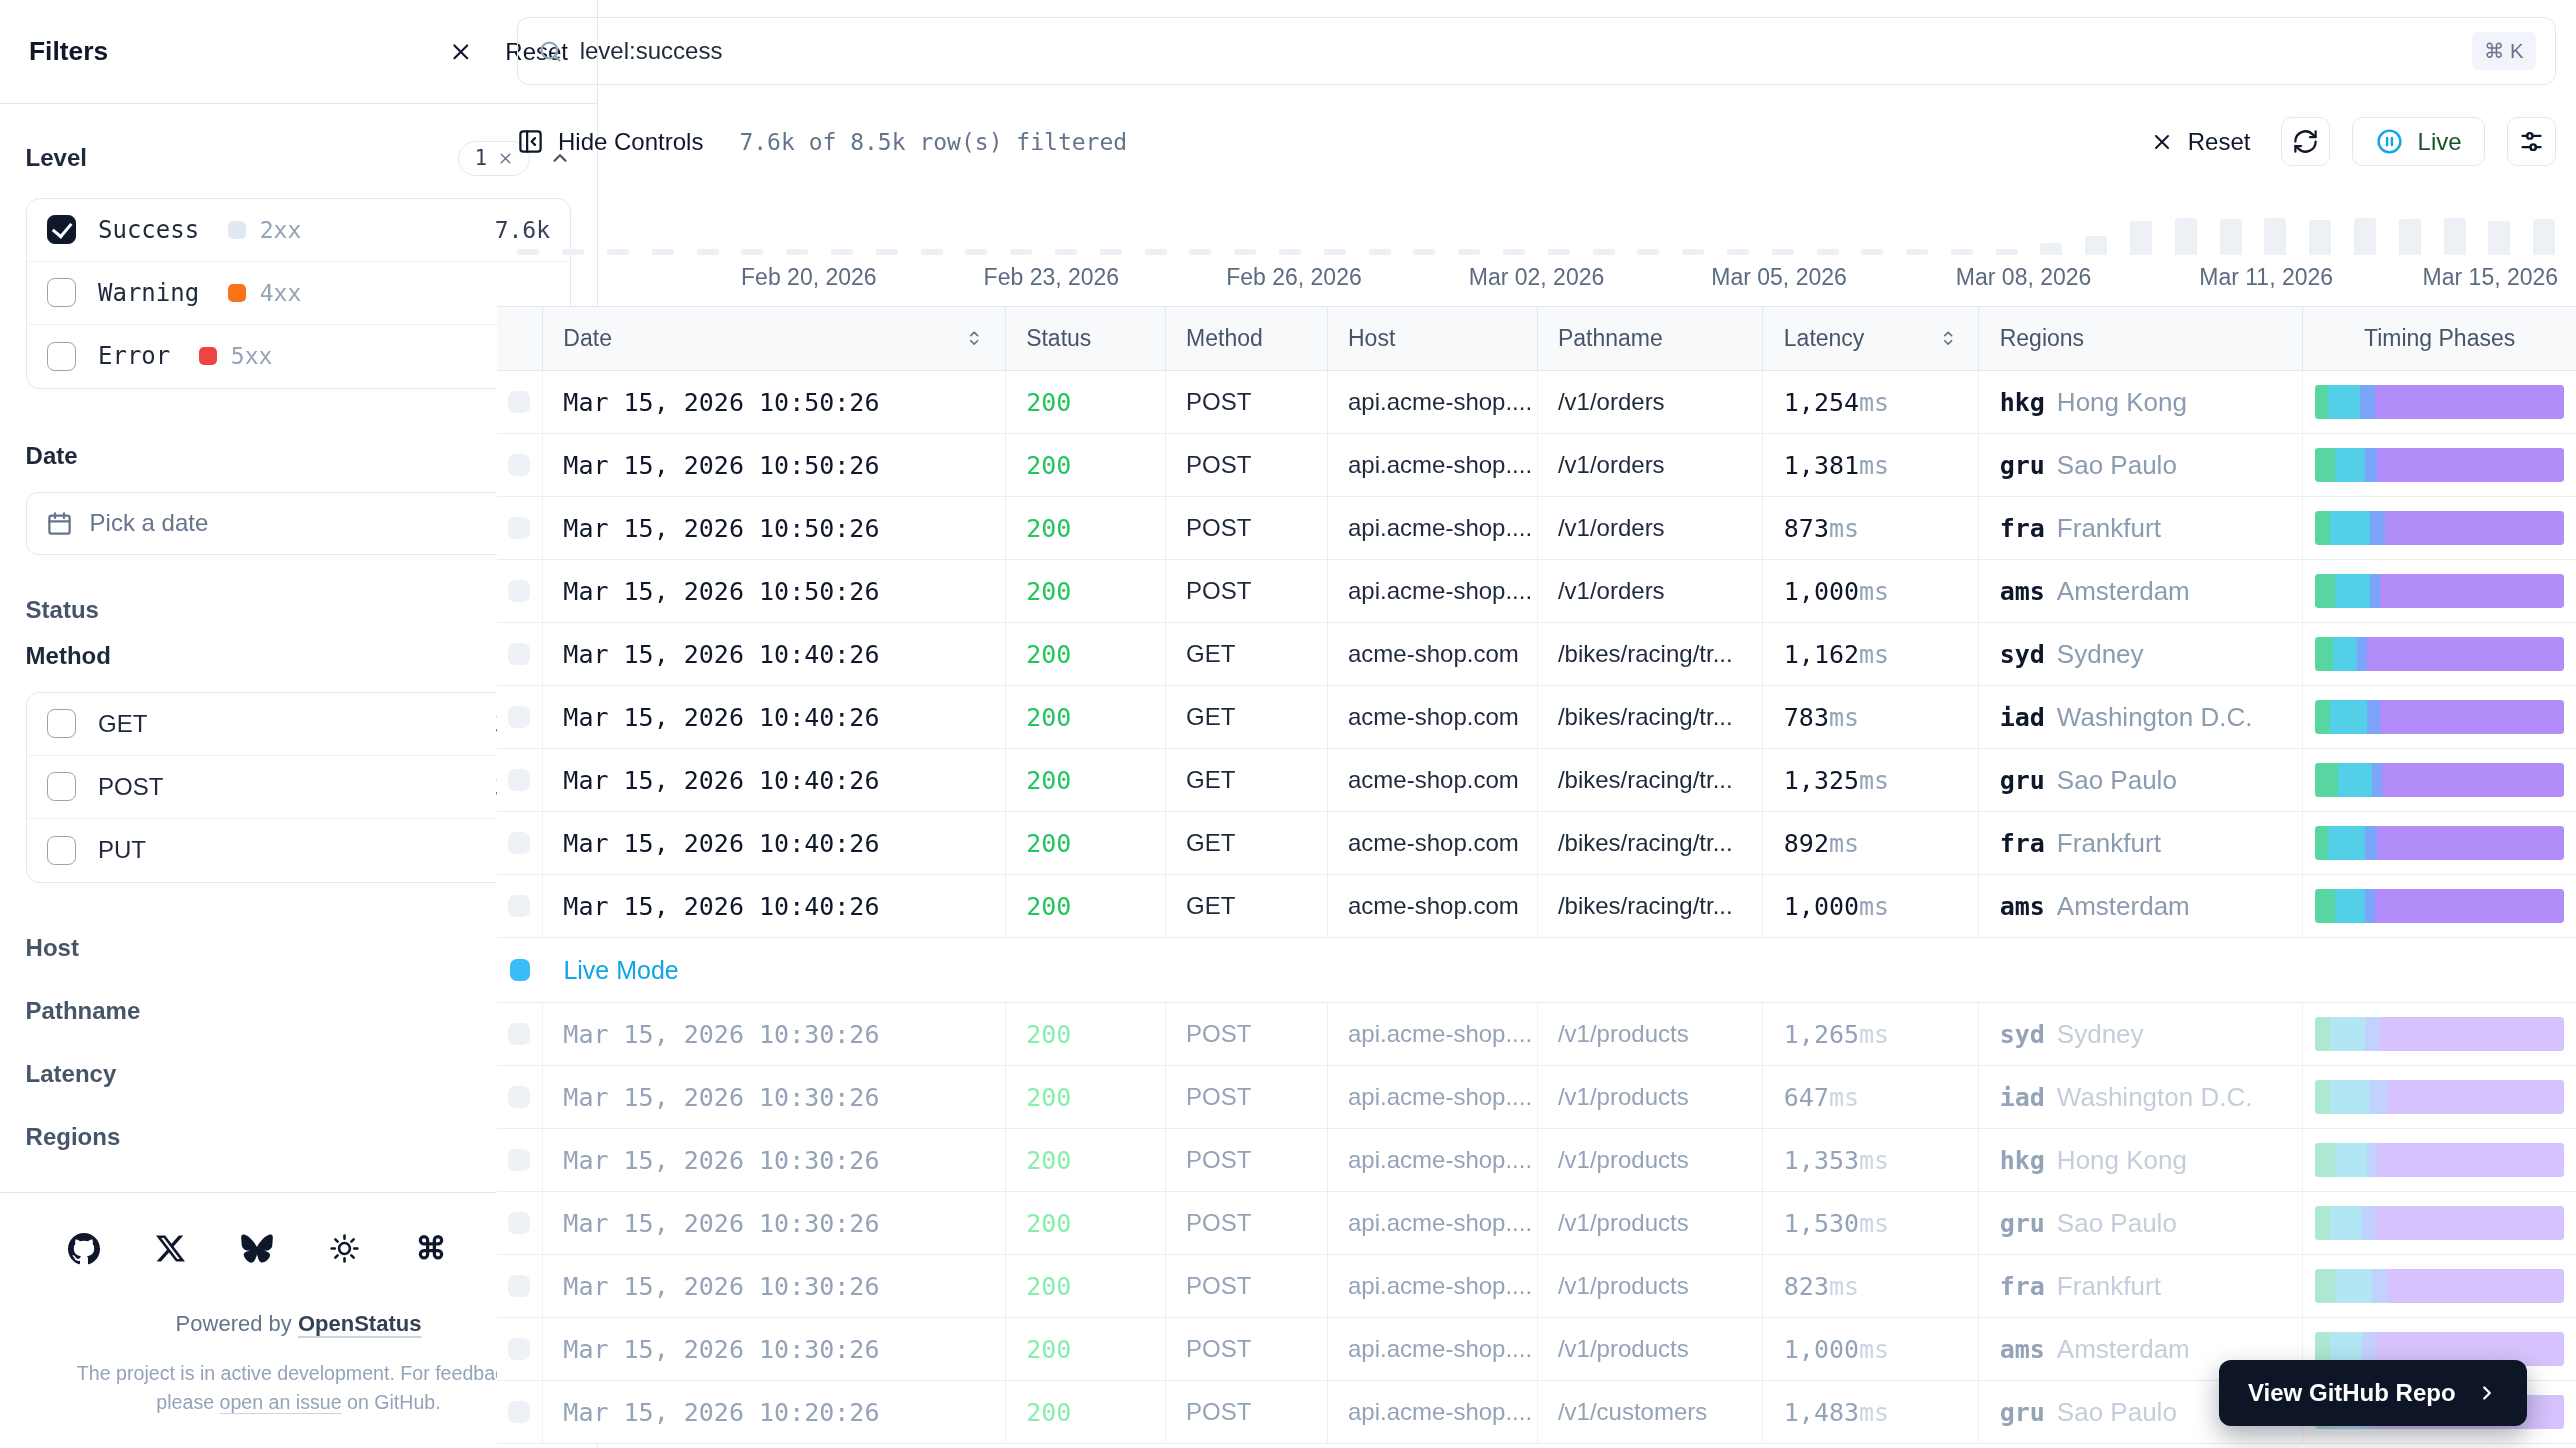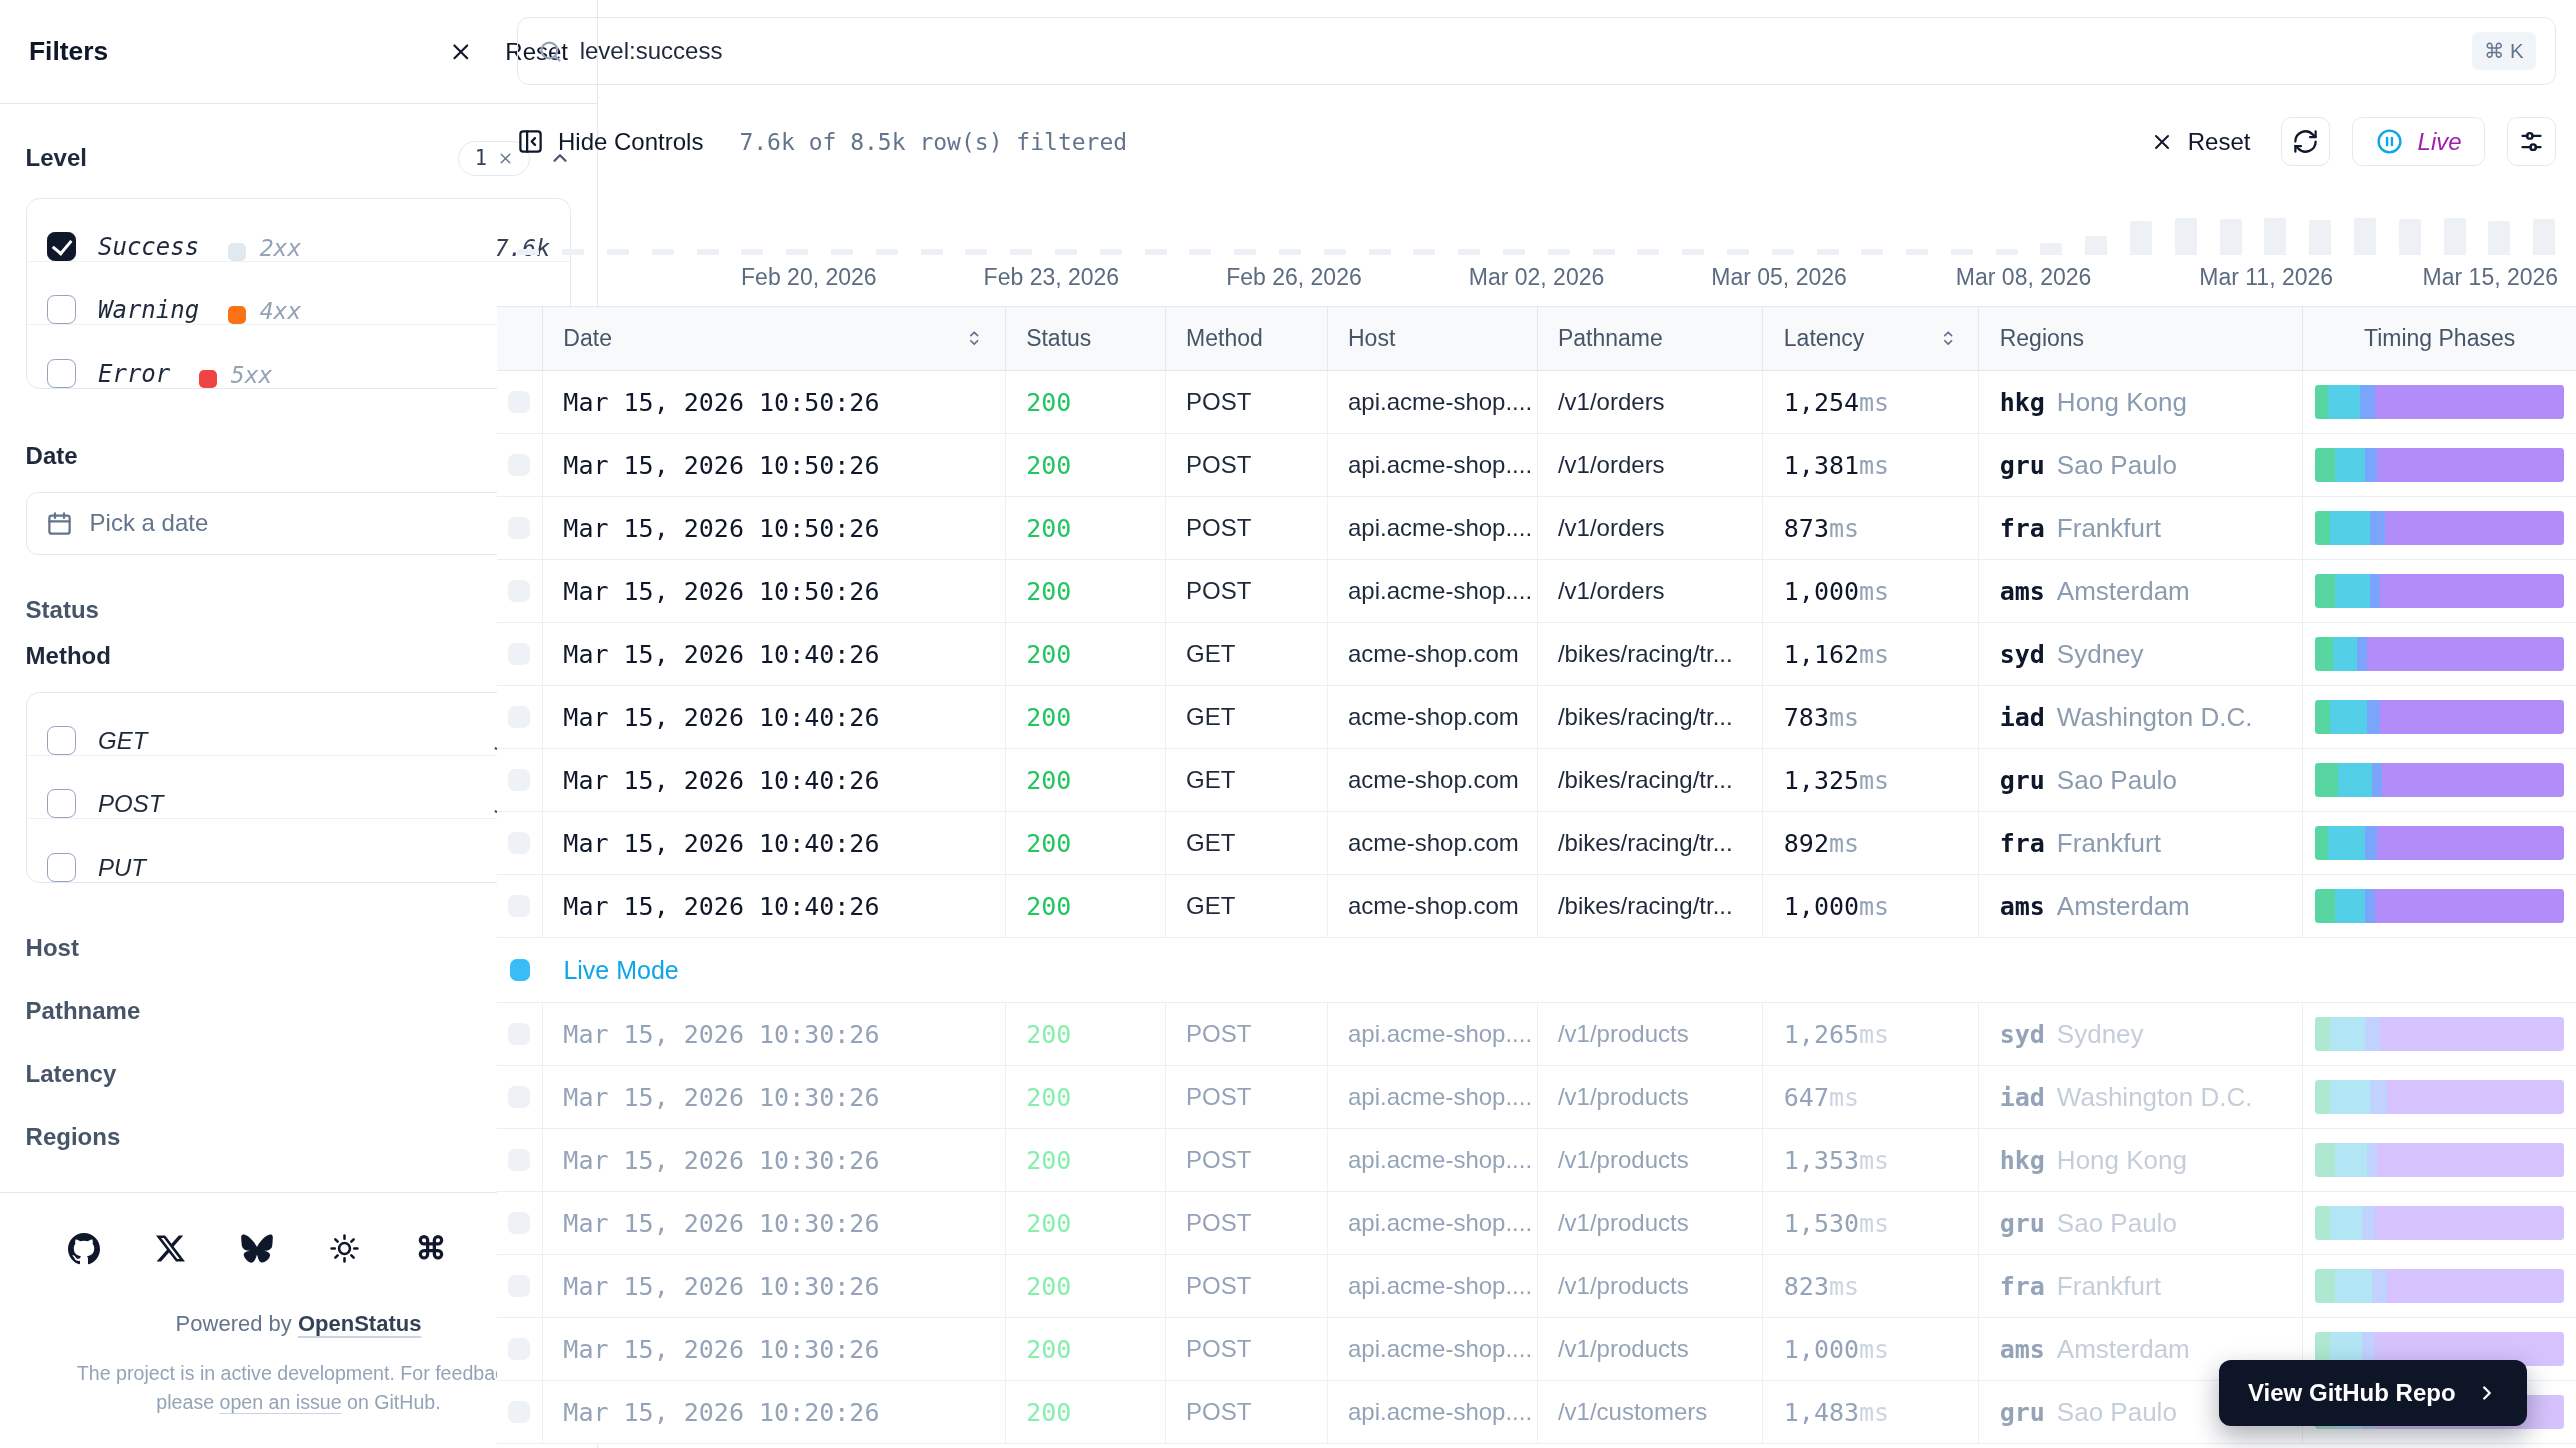--- a/index.html
+++ b/index.html
@@ -16,21 +16,21 @@
   .sb-reset { font-size:24px; font-weight:500; color:#0f172a; cursor:pointer; }
   .icon-btn { display:flex; align-items:center; justify-content:center; cursor:pointer; }
   .sb-body { padding:0 25.6px; }
   .sec-head { display:flex; align-items:center; justify-content:space-between; }
   .sec-label { font-size:24px; font-weight:600; color:#1e293b; }
   .sec-label.muted2 { color:#475569; }
   .sec-right { display:flex; align-items:center; gap:19px; }
   .badge-pill { display:flex; align-items:center; gap:10.2px; border:0.9px solid #e2e8f0; border-radius:851px; padding:4.3px 15.3px; }
   .badge-pill .n { font-size:20.4px; color:#334155; font-family:"DejaVu Sans Mono",monospace; }
   .filter-box { margin-top:22px; border:0.9px solid #e2e8f0; border-radius:13.6px; overflow:hidden; }
-  .f-row { display:flex; align-items:flex-end; height:63px; padding:0 20.4px; border-bottom:0.9px solid #eef2f6; cursor:pointer;font-style:italic; }
+  .f-row { display:flex; align-items:center; height:63px; padding:0 20.4px; border-bottom:0.9px solid #eef2f6; cursor:pointer; }
   .f-row:last-child { border-bottom:none; }
   .cbx { width:29px; height:29px; border:1.7px solid #94a3b8; border-radius:7.7px; background:#fff; flex:0 0 auto; }
   .cbx.checked { background:#0f172a; border-color:#0f172a; position:relative; }
   .cbx.checked::after { content:""; position:absolute; left:7.7px; top:3.4px; width:9.4px; height:15.3px; border:solid #fff; border-width:0 3px 3px 0; transform:rotate(40deg); }
   .f-label { margin-left:22px; font-size:24px; color:#1e293b; }
   .f-label.mono { font-family:"DejaVu Sans Mono",monospace; }
   .swatch { width:18px; height:18px; border-radius:5.1px; margin-left:29px; flex:0 0 auto; }
   .f-code { margin-left:13.6px; font-size:23px; color:#94a3b8; font-family:"DejaVu Sans Mono",monospace; }
   .f-count { margin-left:auto; font-size:23px; color:#334155; font-family:"DejaVu Sans Mono",monospace; }
   .date-input { margin-top:22px; height:63px; border:0.9px solid #e2e8f0; border-radius:12px; display:flex; align-items:center; padding:0 19px; gap:17px; cursor:pointer; }
@@ -302,21 +302,21 @@
               <path d="M21 3v5h-5"></path>
               <path d="M21 12a9 9 0 0 1-15.36 6.36L3 16"></path>
               <path d="M3 21v-5h5"></path>
             </svg>
         </div>
         <div class="live-btn">
           <svg width="29" height="29" viewBox="0 0 24 24" fill="none" stroke="#0ea5e9" stroke-width="2" stroke-linecap="round">
               <circle cx="12" cy="12" r="9"></circle>
               <path d="M10 9v6M14 9v6"></path>
             </svg>
-          <span style="color:#a21caf;font-style:italic;">Live</span>
+          <span style="color:#14532d;">Live</span>
         </div>
         <div class="sq-btn">
           <svg width="27" height="27" viewBox="0 0 24 24" fill="none" stroke="#0f172a" stroke-width="2" stroke-linecap="round">
               <path d="M20 7h-7.5"></path>
               <path d="M8.5 7H4"></path>
               <circle cx="10.5" cy="7" r="2.5"></circle>
               <path d="M4 17h7.5"></path>
               <path d="M15.5 17H20"></path>
               <circle cx="13.5" cy="17" r="2.5"></circle>
             </svg>

